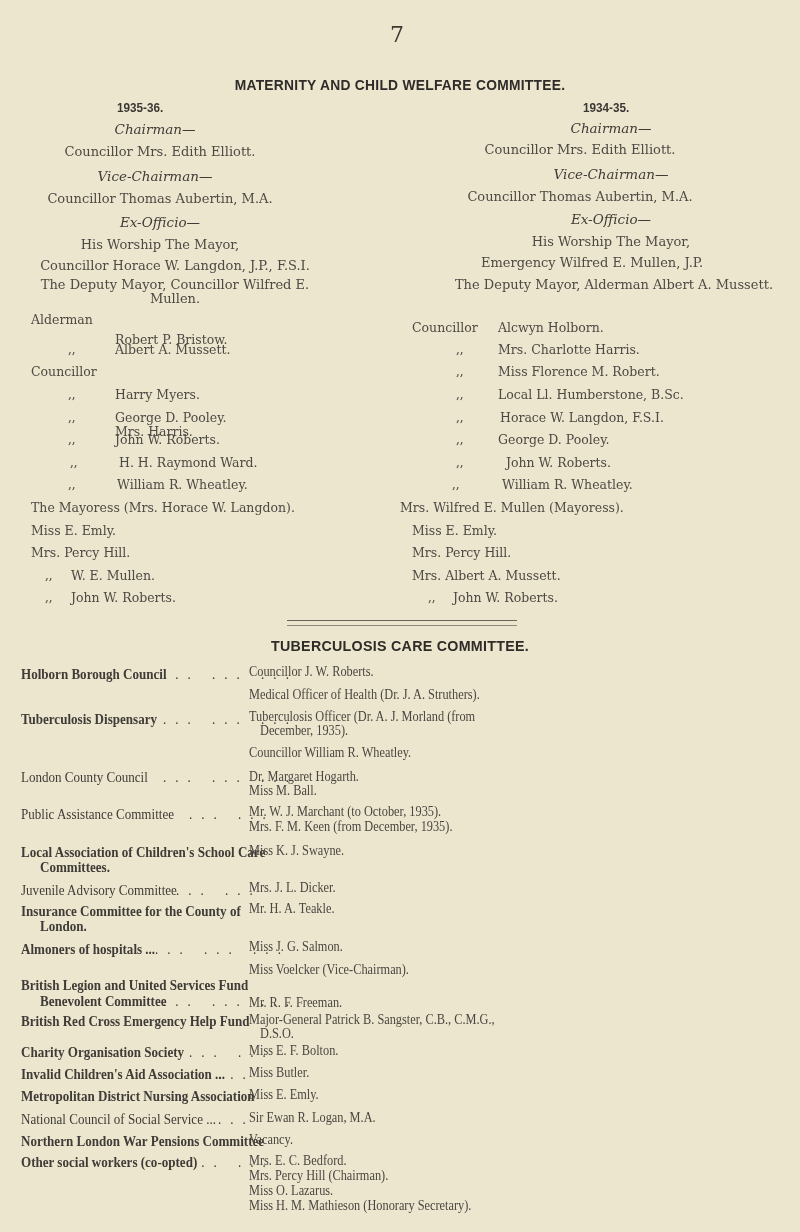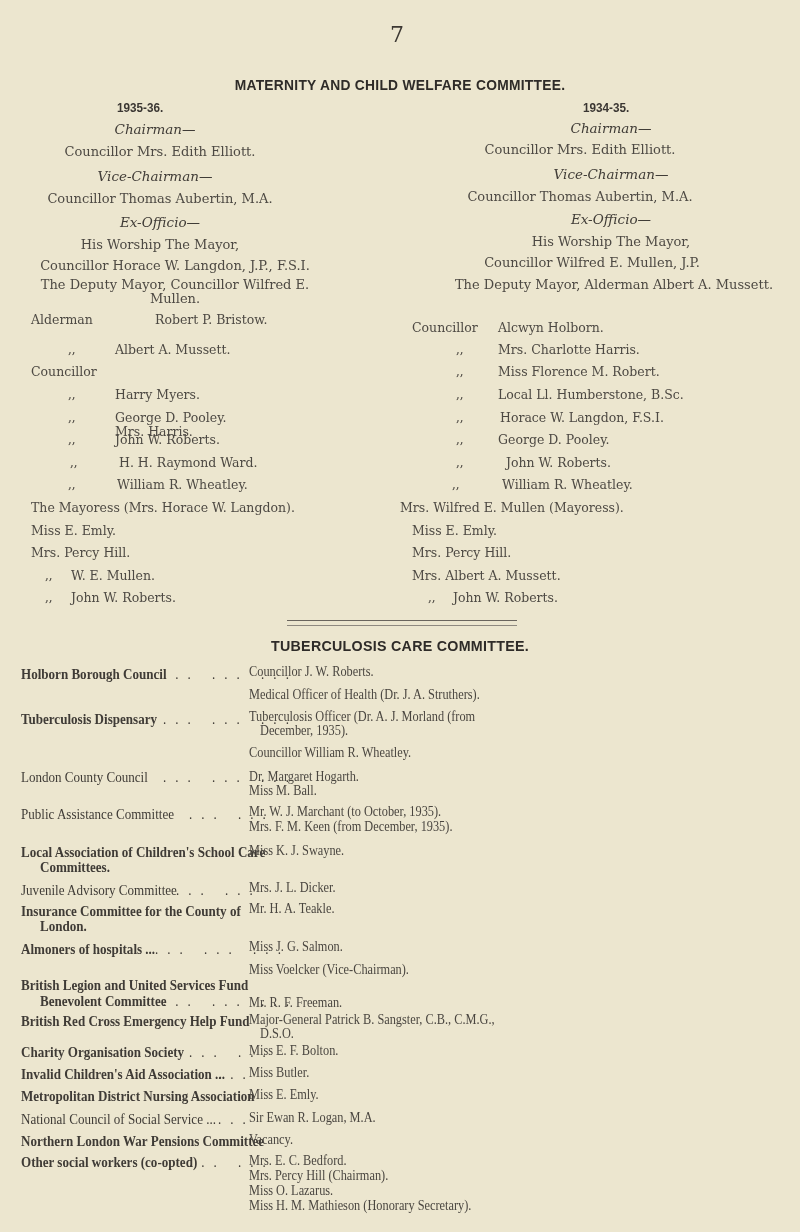--- a/index.html
+++ b/index.html
@@ -48,21 +48,21 @@
   <div class="abs role col-left-center" style="top:168px; left:-45px;">Vice-Chairman—</div>
   <div class="abs name col-left-center" style="top:191px; left:-40px;">Councillor Thomas Aubertin, M.A.</div>
   <div class="abs role col-left-center" style="top:214px; left:-40px;">Ex-Officio—</div>
   <div class="abs name col-left-center" style="top:237px; left:-40px;">His Worship The Mayor,</div>
   <div class="abs name col-left-center" style="top:258px; left:-25px;">Councillor Horace W. Langdon, J.P., F.S.I.</div>
   <div class="abs name col-left-center" style="top:277px; left:-25px;">The Deputy Mayor, Councillor Wilfred E.</div>
   <div class="abs name col-left-center" style="top:291px; left:-25px;">Mullen.</div>
 
   <div>
     <div class="abs member" style="left:31px; top:312px;">Alderman</div>
-    <div class="abs member" style="left:115px; top:312px;margin-left:40px;">Robert P. Bristow.</div>
+    <div class="abs member" style="left:115px; top:332px;">Robert P. Bristow.</div>
     <div class="abs member ditto" style="left:68px; top:342px;">,,</div>
     <div class="abs member" style="left:115px; top:342px;">Albert A. Mussett.</div>
     <div class="abs member" style="left:31px; top:364px;">Councillor</div>
     <div class="abs member" style="left:115px; top:384px;margin-top:40px;">Mrs. Harris.</div>
     <div class="abs member ditto" style="left:68px; top:387px;">,,</div>
     <div class="abs member" style="left:115px; top:387px;">Harry Myers.</div>
     <div class="abs member ditto" style="left:68px; top:410px;">,,</div>
     <div class="abs member" style="left:115px; top:410px;">George D. Pooley.</div>
     <div class="abs member ditto" style="left:68px; top:432px;">,,</div>
     <div class="abs member" style="left:115px; top:432px;">John W. Roberts.</div>
@@ -79,21 +79,21 @@
     <div class="abs member" style="left:71px; top:590px;">John W. Roberts.</div>
   </div>
 
   <div class="abs year" style="left:583px; top:100px;">1934-35.</div>
   <div class="abs role col-right-center" style="top:120px; left:411px;">Chairman—</div>
   <div class="abs name col-right-center" style="top:142px; left:380px;">Councillor Mrs. Edith Elliott.</div>
   <div class="abs role col-right-center" style="top:166px; left:411px;">Vice-Chairman—</div>
   <div class="abs name col-right-center" style="top:189px; left:380px;">Councillor Thomas Aubertin, M.A.</div>
   <div class="abs role col-right-center" style="top:211px; left:411px;">Ex-Officio—</div>
   <div class="abs name col-right-center" style="top:234px; left:411px;">His Worship The Mayor,</div>
-  <div class="abs name col-right-center" style="top:255px; left:392px;">Councillor Wilfred E. Mullen, J.P.</div>
+  <div class="abs name col-right-center" style="top:255px; left:392px;">Emergency Wilfred E. Mullen, J.P.</div>
   <div class="abs name col-right-center" style="top:277px; left:414px;">The Deputy Mayor, Alderman Albert A. Mussett.</div>
 
   <div>
     <div class="abs member" style="left:412px; top:320px;">Councillor</div>
     <div class="abs member" style="left:498px; top:320px;">Alcwyn Holborn.</div>
     <div class="abs member ditto" style="left:456px; top:342px;">,,</div>
     <div class="abs member" style="left:498px; top:342px;">Mrs. Charlotte Harris.</div>
     <div class="abs member ditto" style="left:456px; top:364px;">,,</div>
     <div class="abs member" style="left:498px; top:364px;">Miss Florence M. Robert.</div>
     <div class="abs member ditto" style="left:456px; top:387px;">,,</div>

